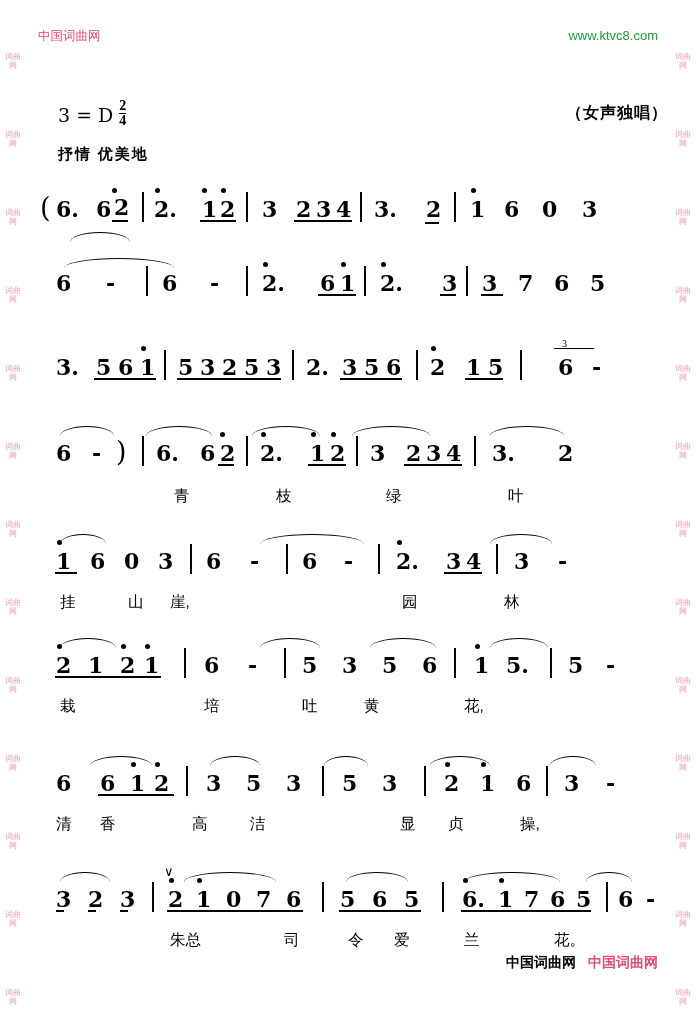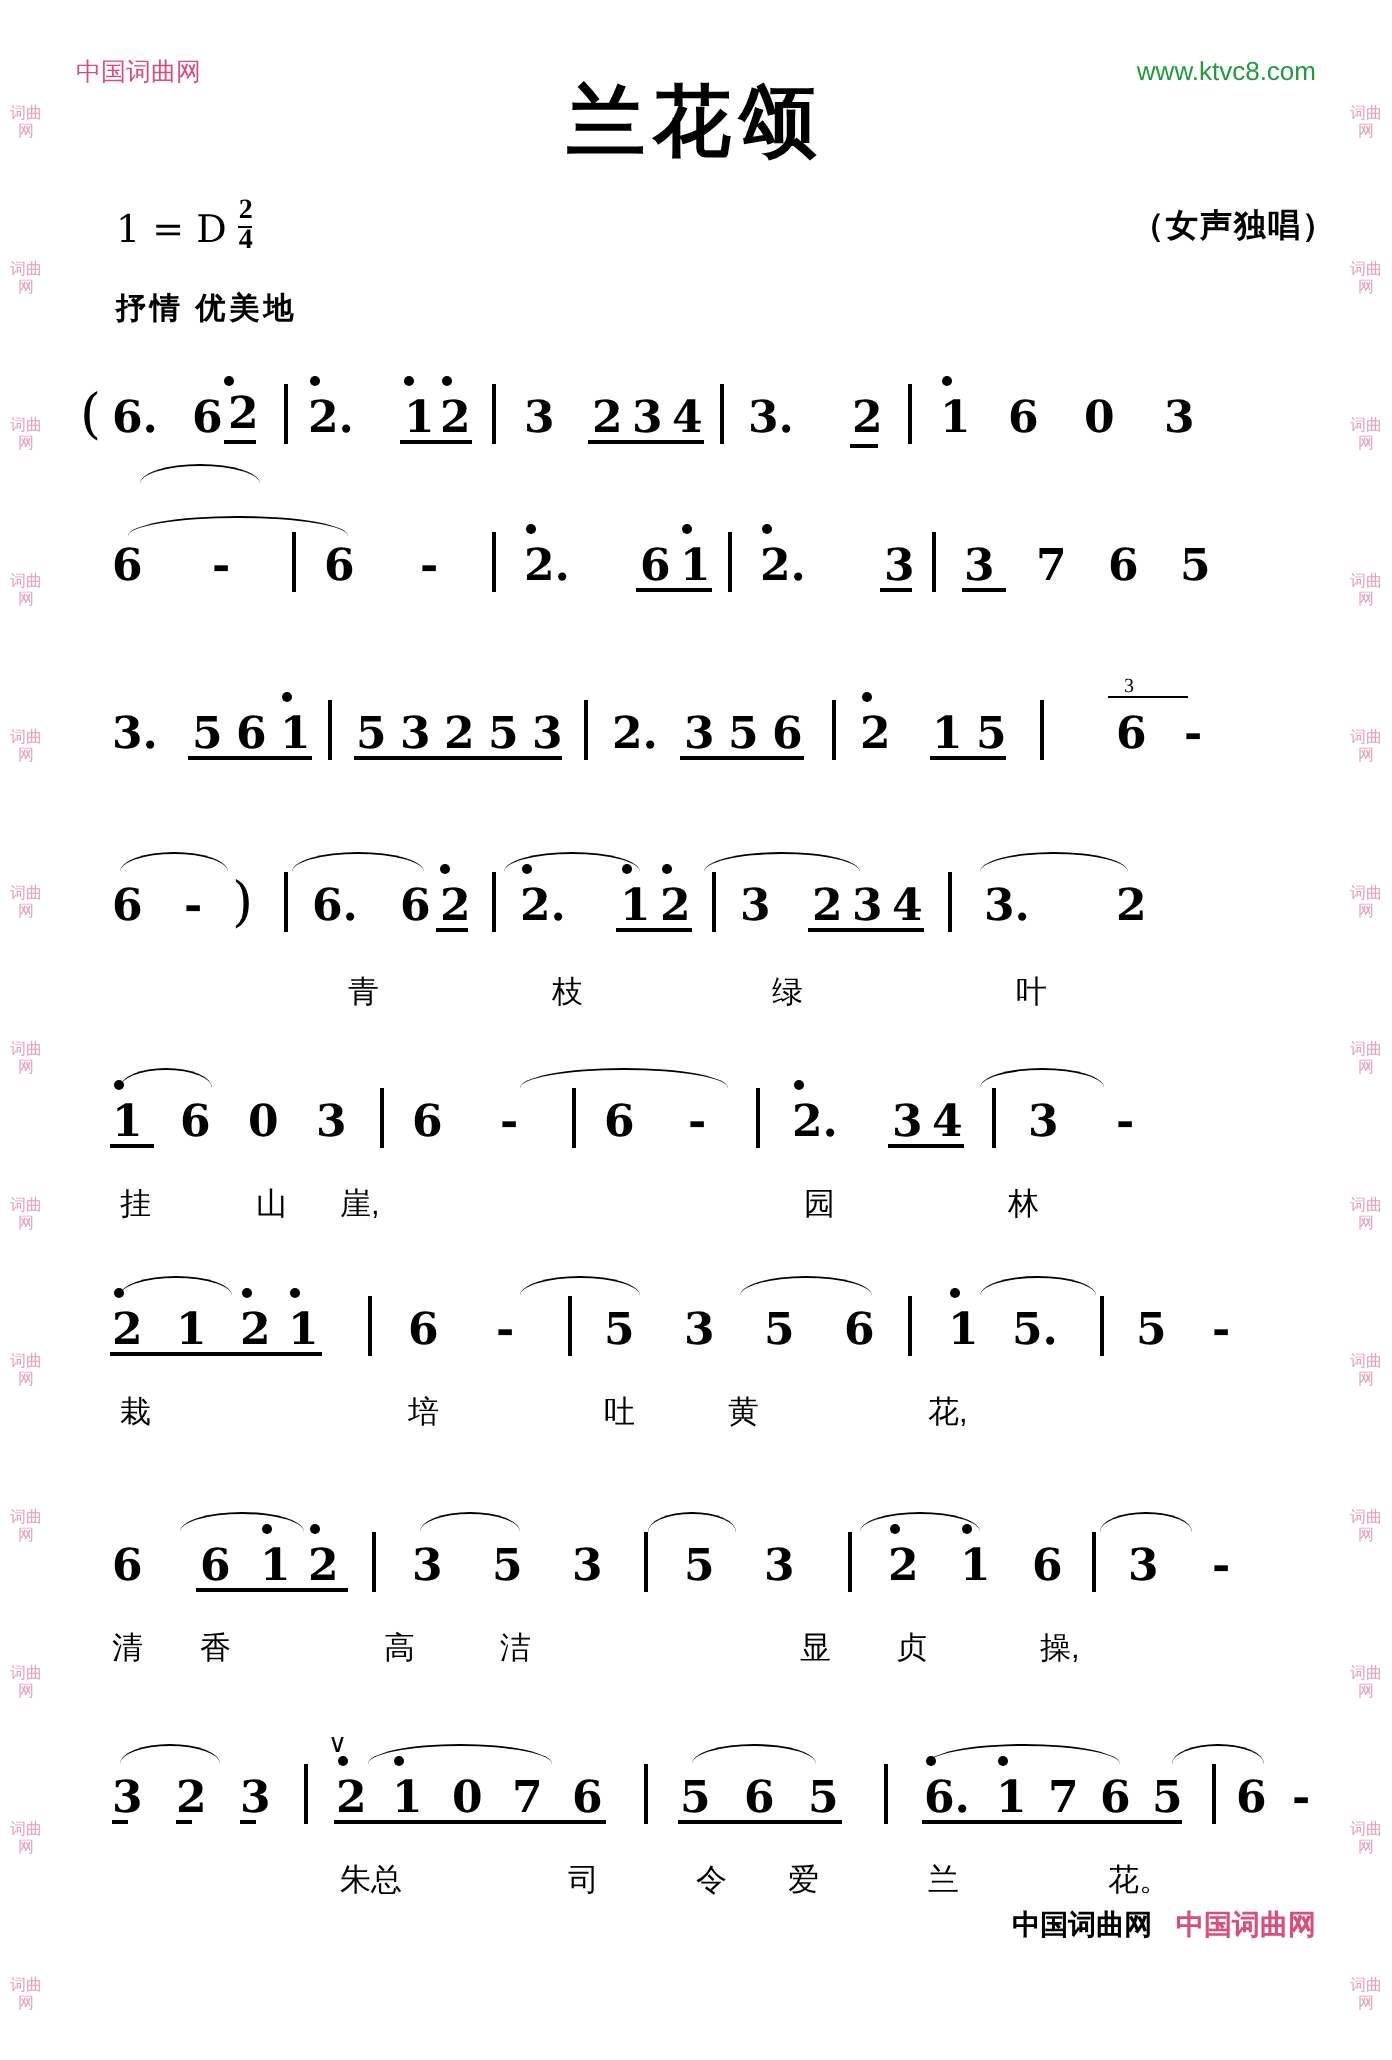--- a/index.html
+++ b/index.html
@@ -126,26 +126,25 @@
   <div class="wm-chip">词曲网</div>
 </div>
 
 <div class="page">
 
   <div class="topbar">
     <div class="brand">中国词曲网</div>
     <div class="site">www.ktvc8.com</div>
   </div>
 
-  <div class="title">兰花颂</div>
   <div class="subtitle">（女声独唱）</div>
 
   <div class="keyblock">
     <div class="keyline">
-      <span class="kk">1 = D</span>
+      <span class="kk">3 = D</span>
       <span class="frac">
         <span class="num">2</span>
         <span class="den">4</span>
       </span>
     </div>
   </div>
   <div class="mood">抒情  优美地</div>
 
 
   <div class="sys" style="top:186px;height:72px;">

